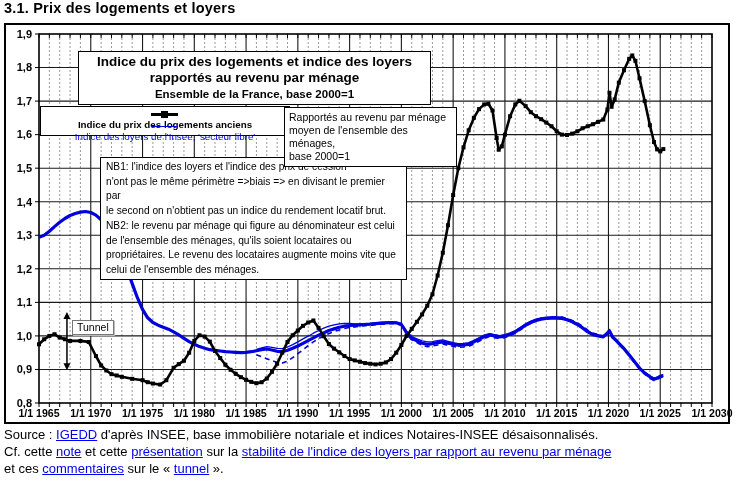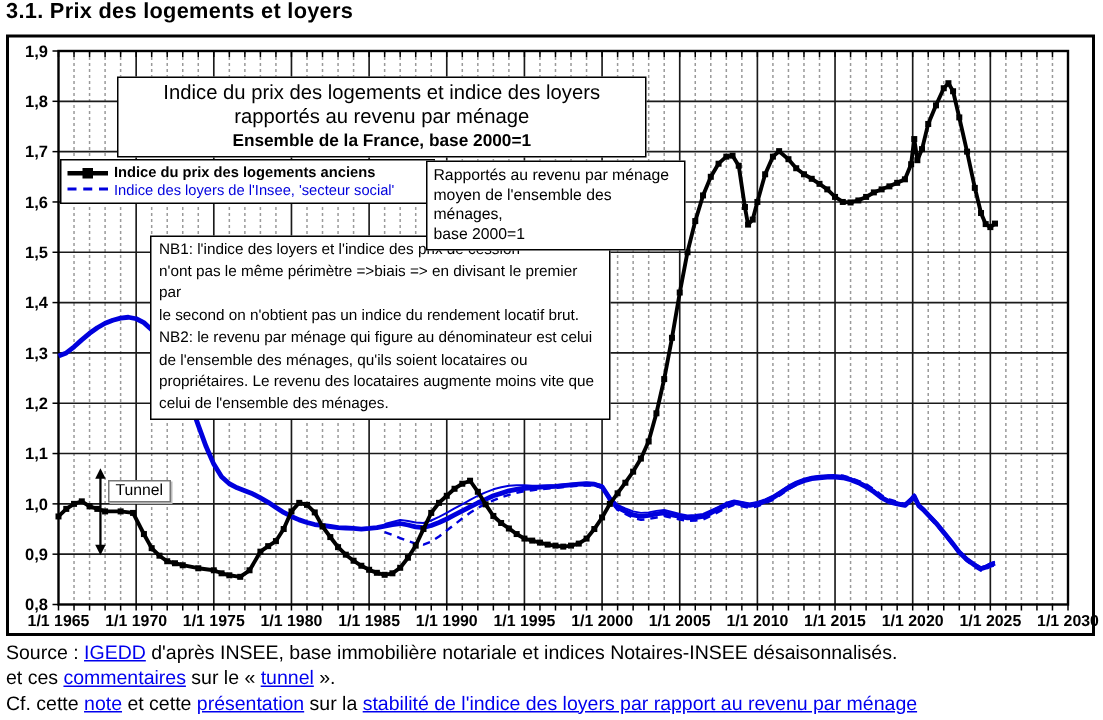--- a/index.html
+++ b/index.html
@@ -3,24 +3,24 @@
 <meta charset="utf-8">
 <style>
   html,body{margin:0;padding:0;background:#fff;}
   body{font-family:"Liberation Sans","DejaVu Sans",sans-serif;color:#000;}
   #stage{position:relative;width:735px;height:480px;overflow:hidden;background:#fff;}
   #page-heading{position:absolute;left:4px;top:0px;font-size:14.5px;font-weight:bold;letter-spacing:.2px;}
   #figure-border{position:absolute;left:4px;top:23px;width:722px;height:397px;border:2px solid #000;pointer-events:none;z-index:4;}
   #chart-svg{position:absolute;left:0;top:0;z-index:1;}
   .box{position:absolute;background:#fff;border:1.5px solid #000;z-index:2;box-sizing:border-box;}
   #title-box{left:78px;top:51px;width:353px;text-align:center;padding:2px 2px 3px;}
-  #title-box .t1{font-size:13.5px;font-weight:normal;line-height:16px;}
+  #title-box .t1{font-size:13.5px;font-weight:bold;line-height:16px;}
   #title-box .t2{font-size:11.5px;line-height:14px;margin-top:1px;font-weight:bold;}
   #legend-box{left:40px;top:106px;width:250px;padding:3px 2px 2px 2px;}
-  .lrow{display:flex;align-items:center;height:11.6px;}
+  .lrow{display:flex;align-items:center;height:11.6px;flex-direction:column;}
   .lmark{width:27px;height:9px;position:relative;margin:0 4px 0 2px;flex:none;}
   .lmark .bar{position:absolute;left:0;right:0;}
   .bar-price{top:3px;height:3px;background:#000;}
   .sq-price{position:absolute;left:10px;top:1px;width:7px;height:7px;background:#000;}
   .bar-rent-all{top:2px;height:4px;background:#0000dd;}
   .bar-rent-free{top:4px;height:1.4px;background:#0000dd;}
   .bar-rent-social{top:2.5px;border-top:2px dashed #0000dd;}
   .ltext{font-size:9.8px;white-space:nowrap;}
   .ltext.b{font-weight:bold;}
   .blue{color:#0000dd;}
@@ -425,40 +425,40 @@
   <div class="box" id="legend-box">
     <div class="lrow">
       <span class="lmark">
           <span class="bar bar-price"></span>
           <span class="sq-price"></span>
         </span>
       <span class="ltext b">Indice du prix des logements anciens</span>
     </div>
     <div class="lrow">
       <span class="lmark">
-          <span class="bar bar-rent-social"></span>
+          <span class="bar bar-rent-free"></span>
         </span>
-      <span class="ltext blue">Indice des loyers de l'Insee, 'secteur social'</span>
+      <span class="ltext blue">Indice des loyers de l'Insee, 'secteur libre'</span>
     </div>
   </div>
 
   <div class="box" id="annot-box">Rapportés au revenu par ménage
 moyen de l'ensemble des ménages,
 base 2000=1</div>
 
   <div class="box" id="nb-box">NB1: l'indice des loyers et l'indice des prix de cession
 n'ont pas le même périmètre =&gt;biais =&gt; en divisant le premier par
 le second on n'obtient pas un indice du rendement locatif brut.
 NB2: le revenu par ménage qui figure au dénominateur est celui
 de l'ensemble des ménages, qu'ils soient locataires ou
 propriétaires.  Le revenu des locataires augmente moins vite que
 celui de l'ensemble des ménages.
 NB3: nombreux effets de structure.</div>
 
   <div id="tunnel-label">Tunnel</div>
 
   <div id="footer">
     <div><span>Source : </span><a class="link">IGEDD</a><span> d'après INSEE, base immobilière notariale et indices Notaires-INSEE désaisonnalisés.</span></div>
+    <div><span>Cf. cette </span><a class="link">note</a><span> et cette </span><a class="link">présentation</a><span> sur la </span><a class="link">stabilité de l'indice des loyers par rapport au revenu par ménage</a></div>
     <div><span>et ces </span><a class="link">commentaires</a><span> sur le « </span><a class="link">tunnel</a><span> ».</span></div>
-    <div><span>Cf. cette </span><a class="link">note</a><span> et cette </span><a class="link">présentation</a><span> sur la </span><a class="link">stabilité de l'indice des loyers par rapport au revenu par ménage</a></div>
   </div>
 
 </div>
 
 </body></html>

